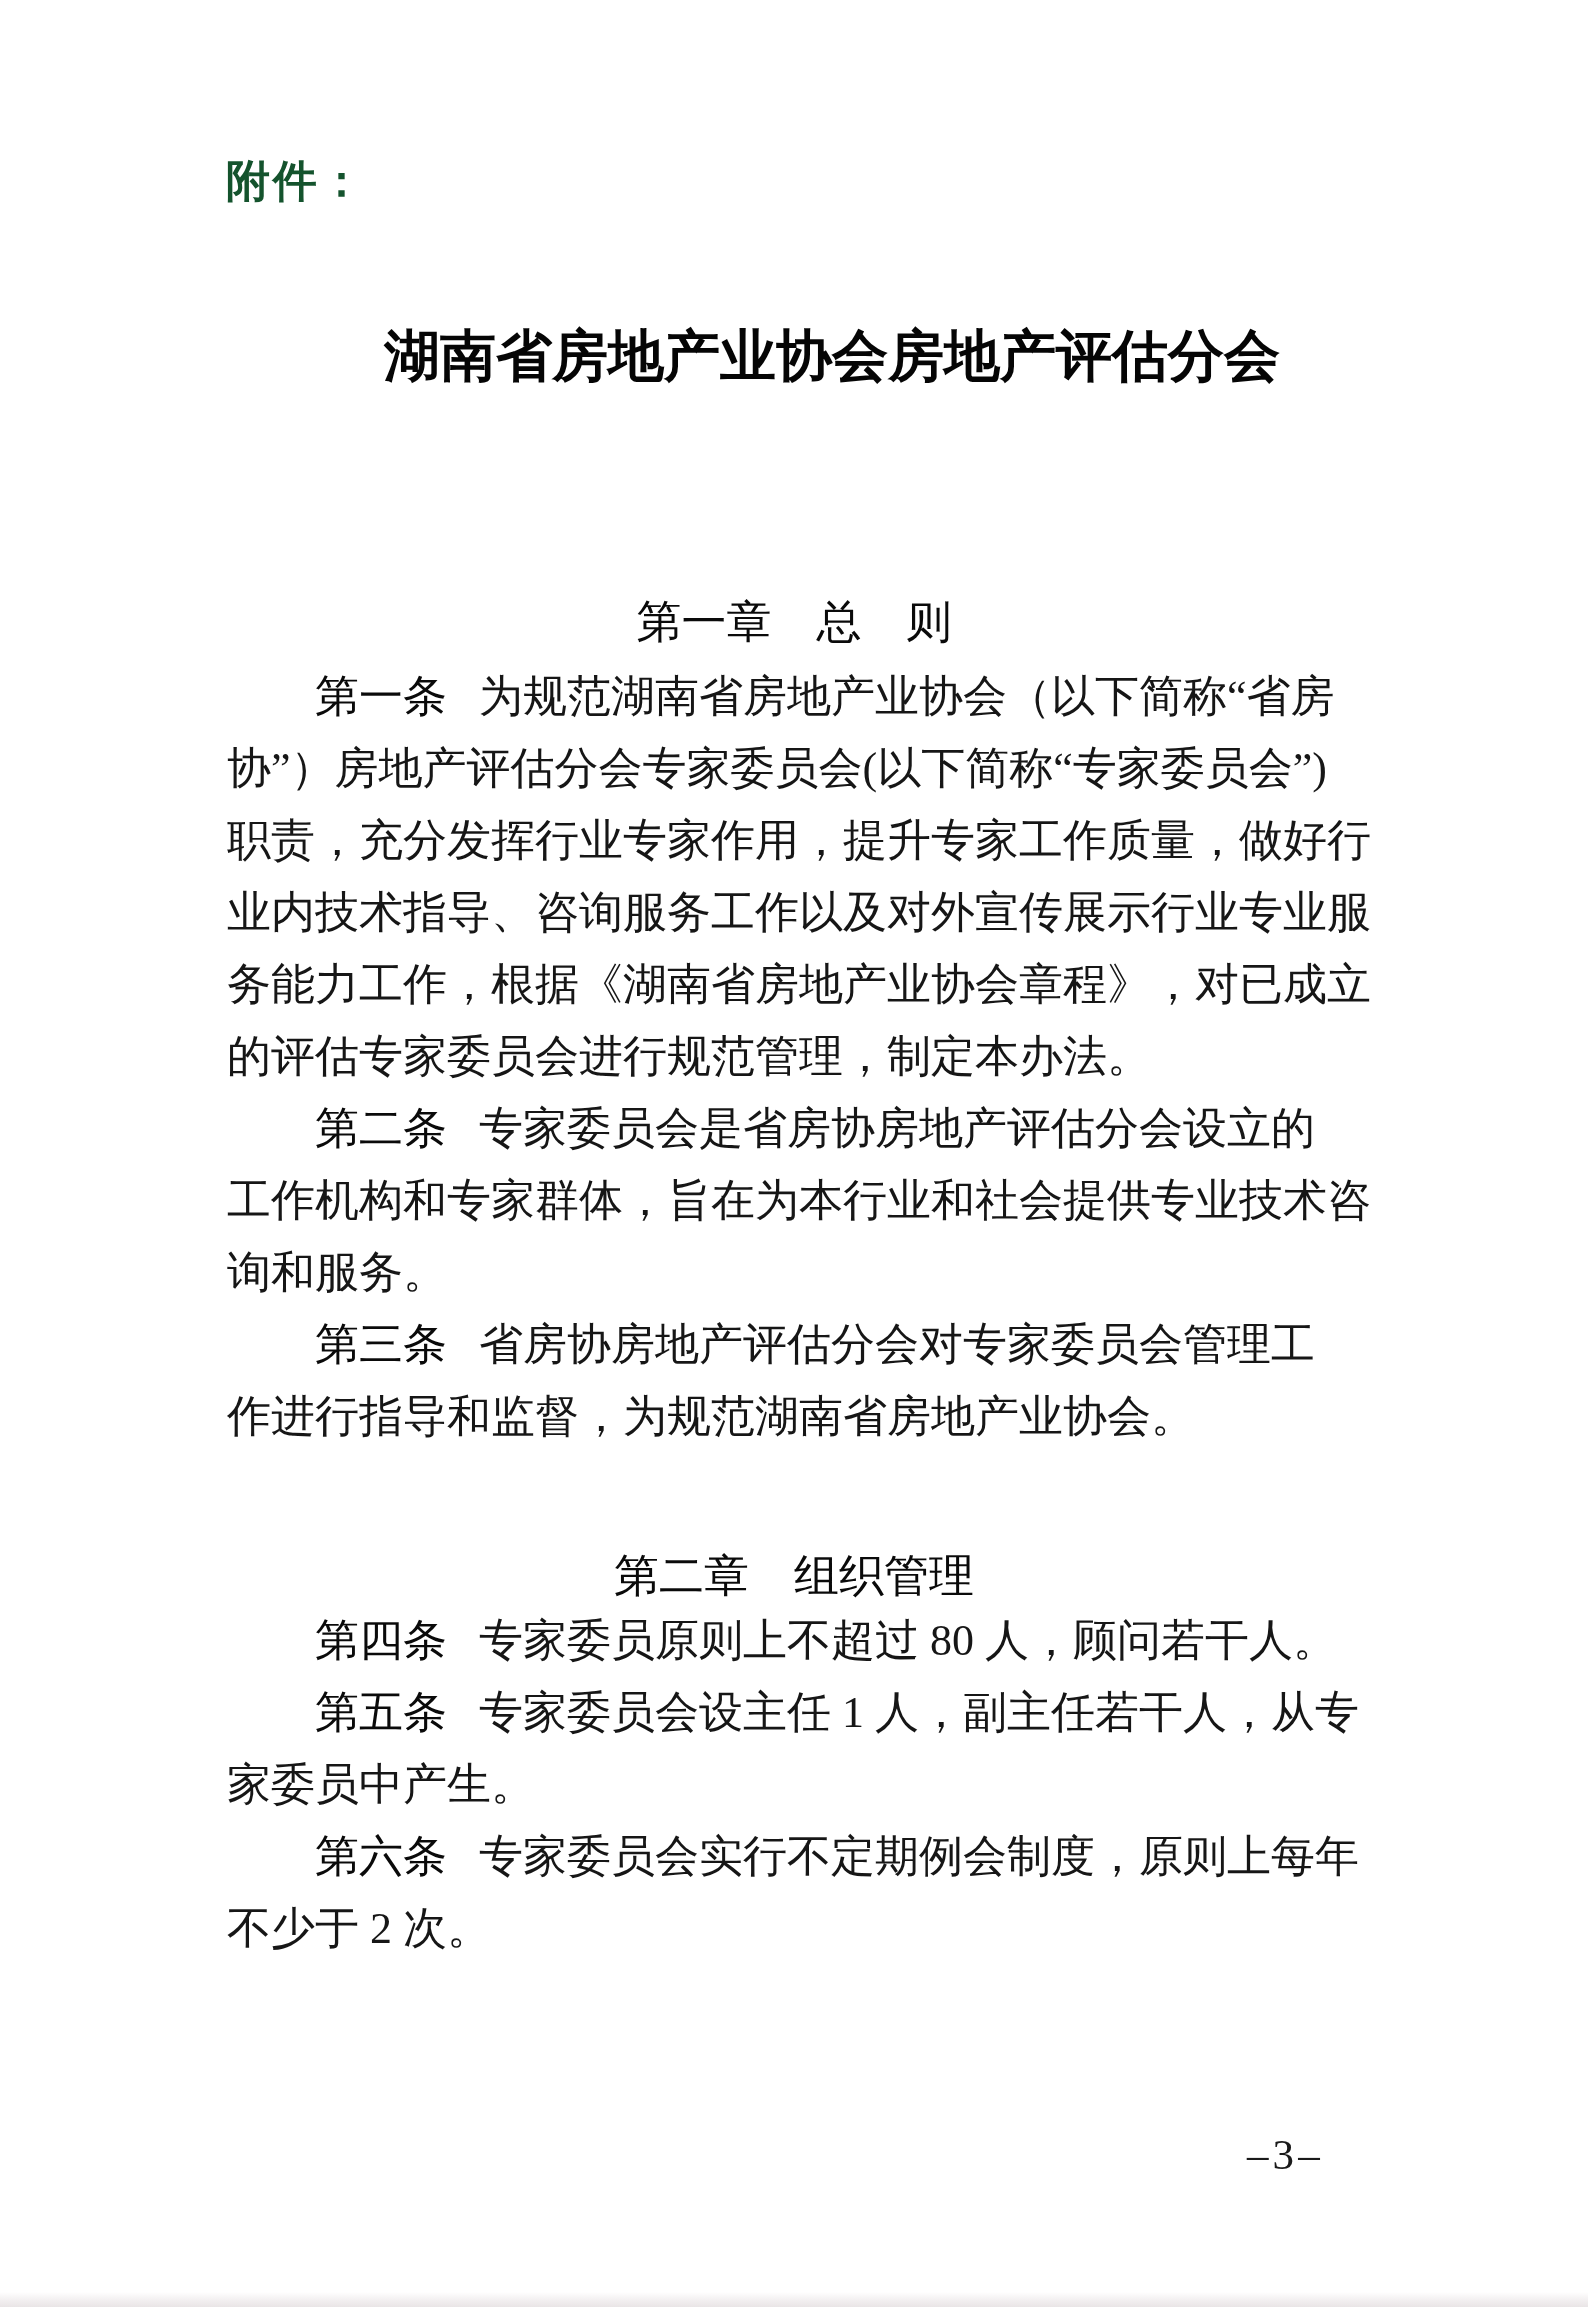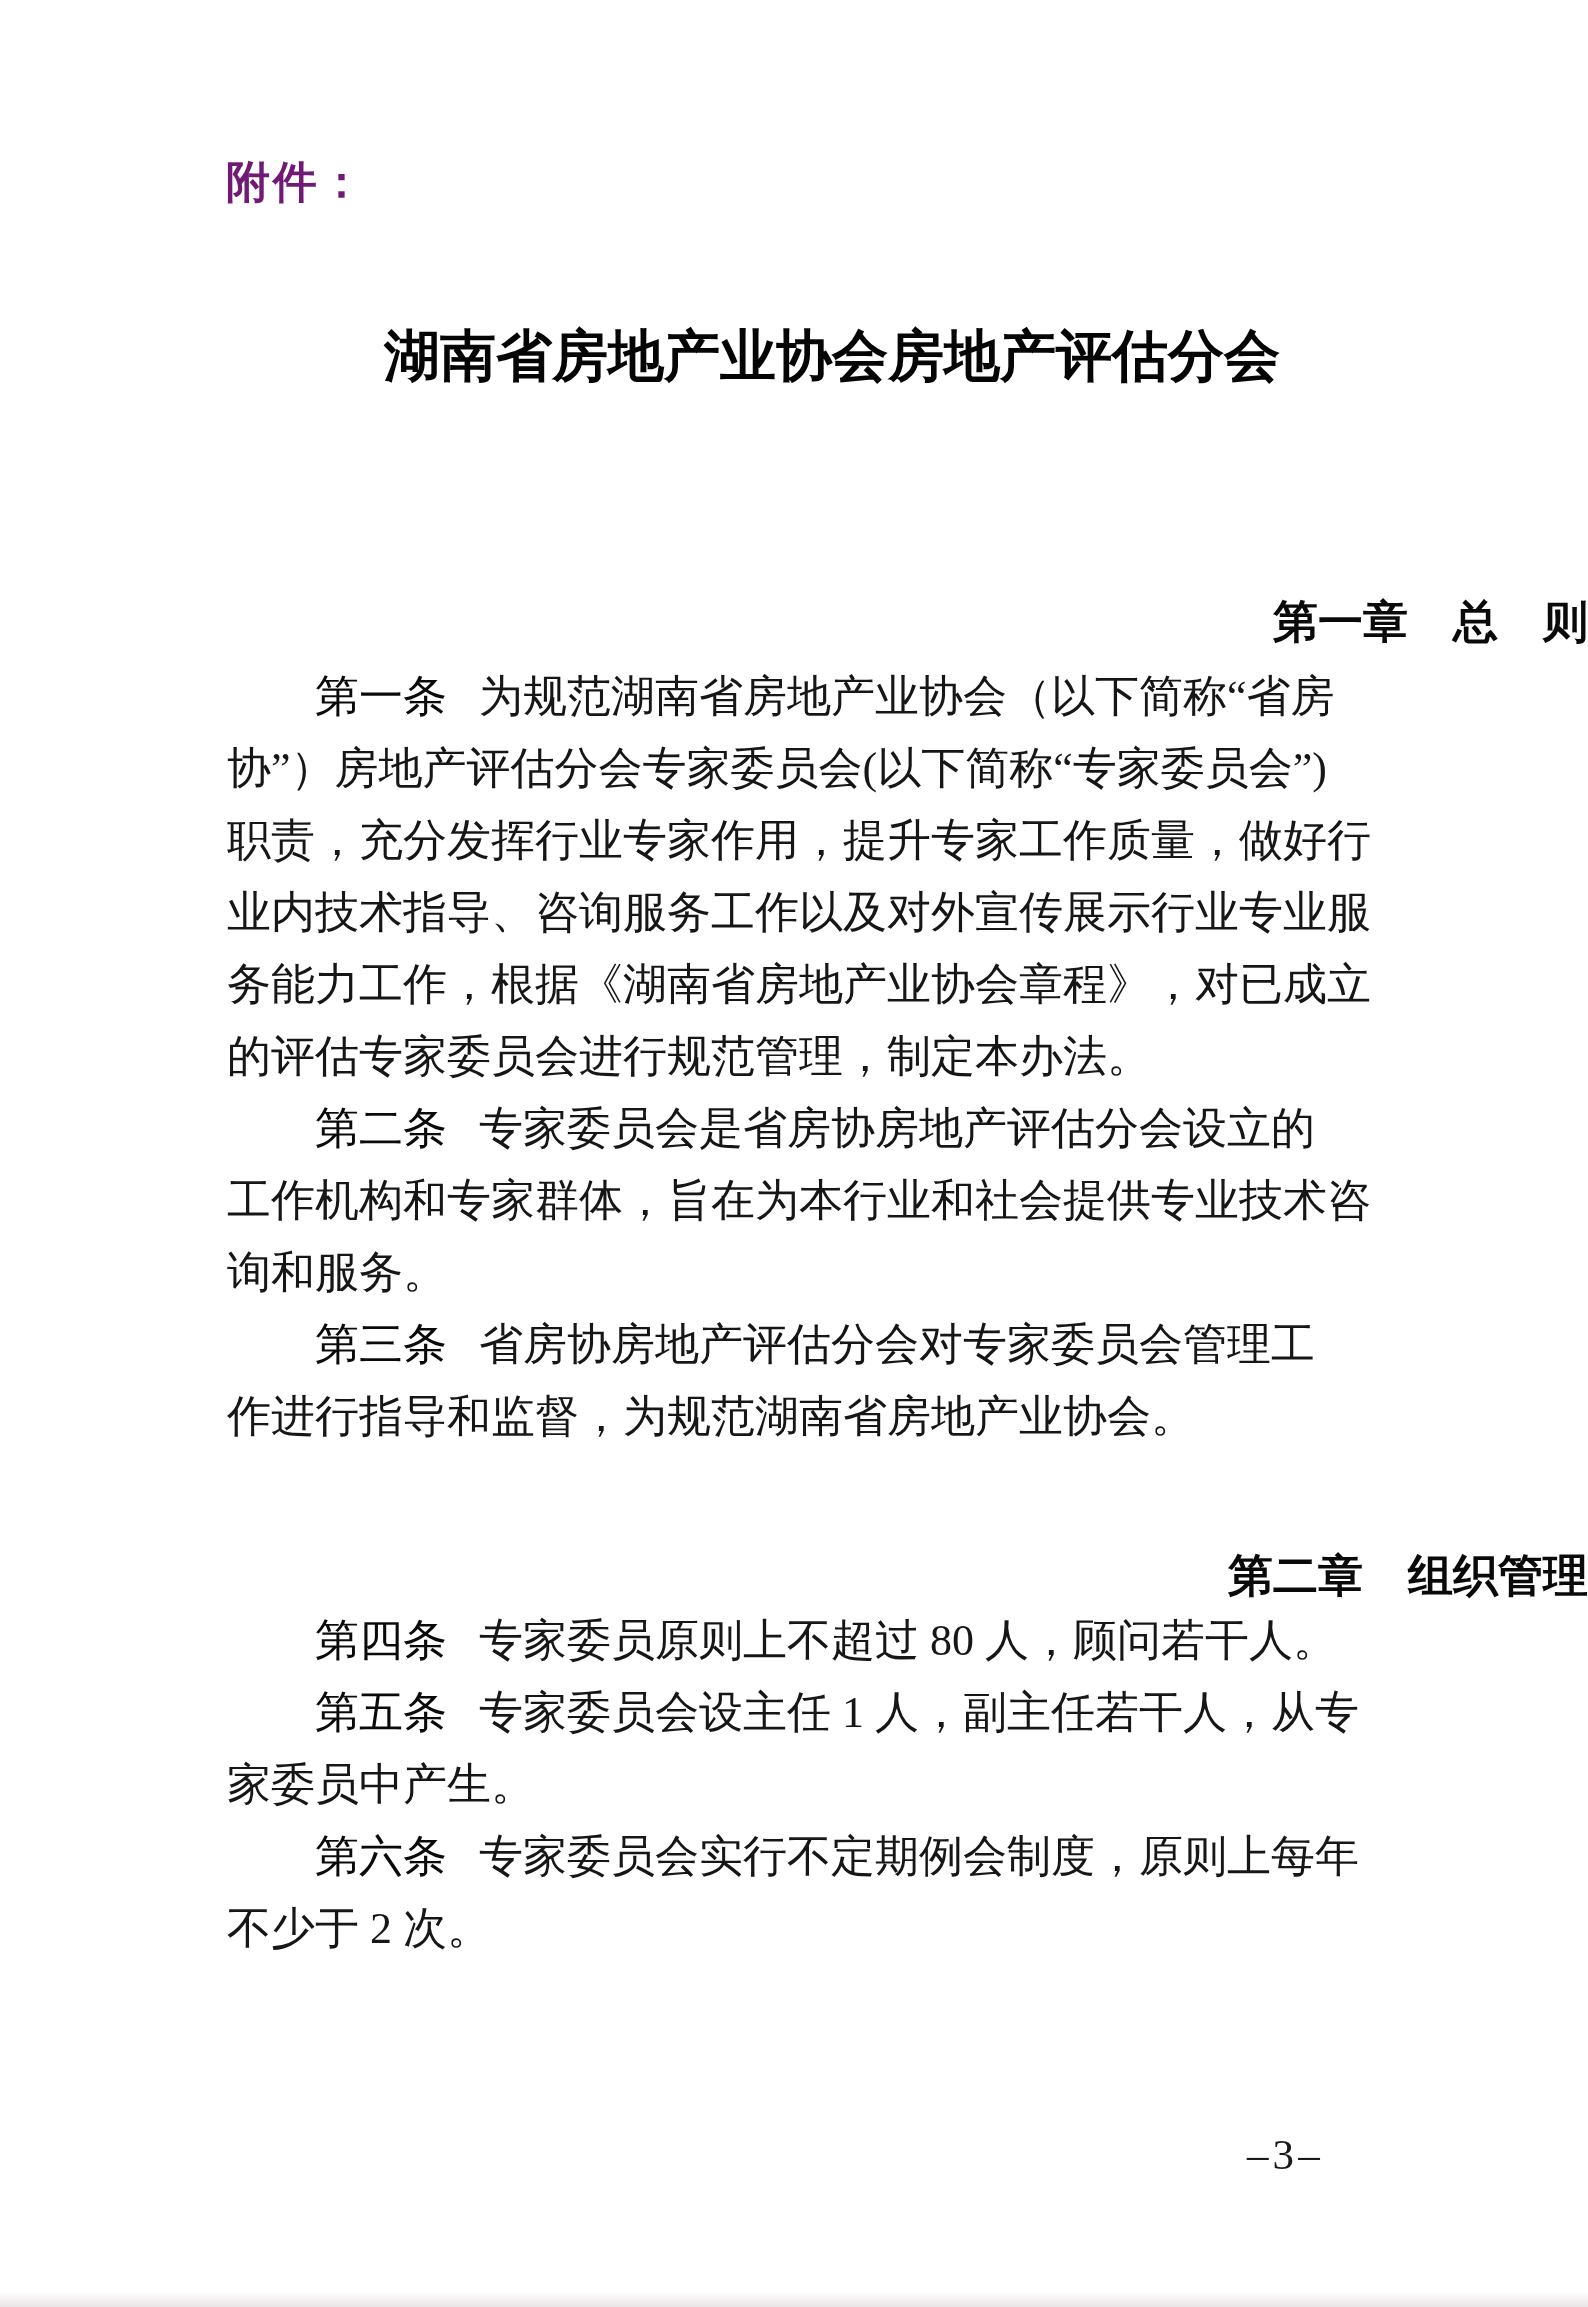--- a/index.html
+++ b/index.html
@@ -7,41 +7,41 @@
     position:relative;
     width:1588px;height:2307px;
     background:#ffffff;
     overflow:hidden;
     font-family:"Liberation Serif","DejaVu Serif",serif;
     color:#141414;
   }
   .abs{position:absolute;}
   #attachment{
     left:226px;top:154px;
-    font-family:Liberation Sans, sans-serif;
+    font-family:Liberation Serif, serif;
     font-weight:bold;
     font-size:44px;line-height:55px;
     letter-spacing:2.8px;
-    color:#701a75;
+    color:#14532d;
   }
   .title-line{
     left:0;width:1588px;
     text-align:center;
     font-weight:bold;
     font-size:56px;line-height:76px;
     color:#050505;
     letter-spacing:0px;
     white-space:nowrap;
   }
   #title1{top:318px;margin-left:38px;}
   #title2{top:405px;}
   .chapter-heading{
     left:0;width:1588px;
-    text-align:right;
-    font-weight:bold;
+    text-align:center;
+    font-weight:normal;
     font-size:45px;line-height:72px;
     color:#0a0a0a;
     white-space:nowrap;
   }
   #ch1-heading{top:586px;}
   #ch2-heading{top:1540px;}
   .lines{
     left:227px;width:1143px;
   }
   #ch1-lines{top:661px;}

